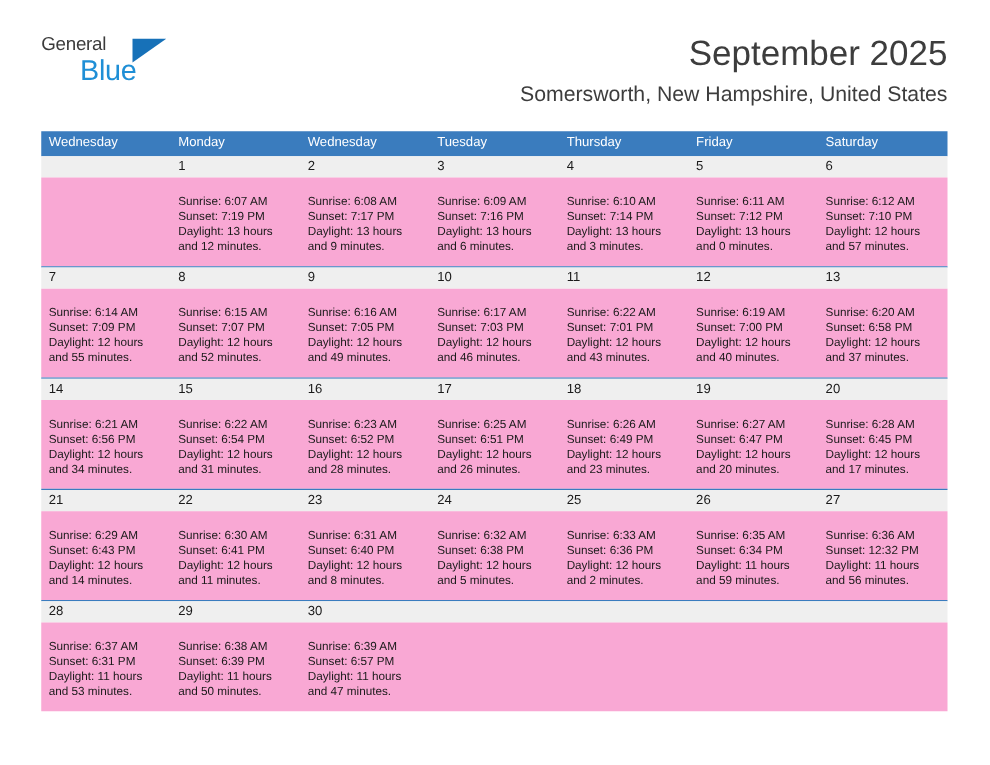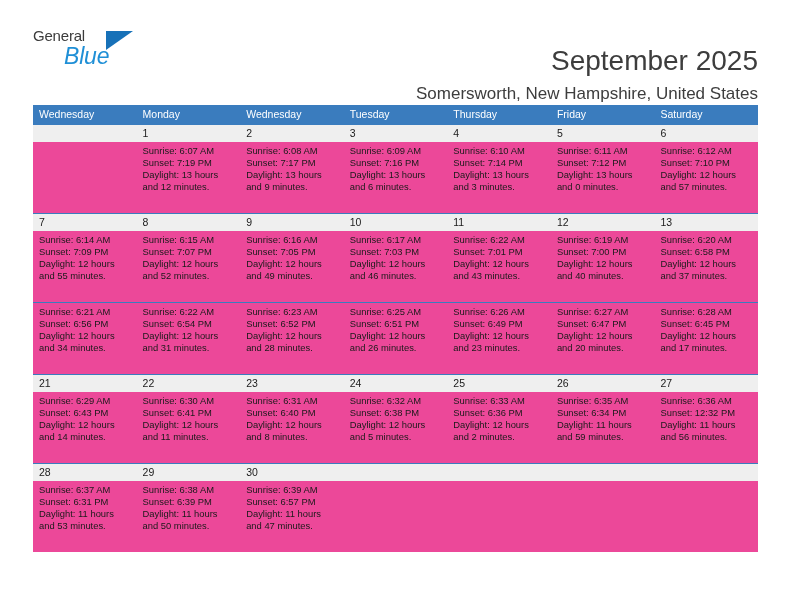--- a/index.html
+++ b/index.html
@@ -47,35 +47,33 @@
     border-left: 27px solid #1771b8;
     border-bottom: 19px solid transparent;
   }
   .brand-row2 {
     display: block;
     font-size: 23px;
     color: #1f8fd6;
     margin-top: 2px;
     margin-left: 31px;
     letter-spacing: -0.2px;
-    font-style: italic;
   }
   .title-block {
     position: absolute;
     right: 34px;
     top: 26px;
     text-align: right;
   }
   .cal-title {
     font-size: 28px;
     color: #3d3d3d;
     font-weight: normal;
     line-height: 34px;
     white-space: nowrap;
-    margin-top: 18px;
   }
   .cal-subtitle {
     font-size: 17px;
     color: #3d3d3d;
     line-height: 20px;
     margin-top: 6px;
     white-space: nowrap;
   }
 
   
@@ -114,22 +112,23 @@
   .daynum-cell {
     flex: 1 1 0;
     font-size: 10.5px;
     line-height: 17px;
     color: #1a1a1a;
     padding-left: 6px;
     box-sizing: border-box;
   }
   .detail-row {
     display: flex;
-    background: #ec4899;
+    background: #f9a8d4;
     height: 71px;
+    align-items: center;
   }
   .detail-cell {
     flex: 1 1 0;
     padding: 3px 6px 0 6px;
     box-sizing: border-box;
     font-size: 9.4px;
     line-height: 11.9px;
     color: #1a1a1a;
   }
   .detail-cell .ln {
@@ -276,20 +275,29 @@
       <div class="detail-cell">
         <span class="ln">Sunrise: 6:20 AM</span>
         <span class="ln">Sunset: 6:58 PM</span>
         <span class="ln">Daylight: 12 hours</span>
         <span class="ln">and 37 minutes.</span>
       </div>
     </div>
   </div>
 
   <div class="week-row">
+    <div class="daynum-row">
+      <div class="daynum-cell">14</div>
+      <div class="daynum-cell">15</div>
+      <div class="daynum-cell">16</div>
+      <div class="daynum-cell">17</div>
+      <div class="daynum-cell">18</div>
+      <div class="daynum-cell">19</div>
+      <div class="daynum-cell">20</div>
+    </div>
     <div class="detail-row">
       <div class="detail-cell">
         <span class="ln">Sunrise: 6:21 AM</span>
         <span class="ln">Sunset: 6:56 PM</span>
         <span class="ln">Daylight: 12 hours</span>
         <span class="ln">and 34 minutes.</span>
       </div>
       <div class="detail-cell">
         <span class="ln">Sunrise: 6:22 AM</span>
         <span class="ln">Sunset: 6:54 PM</span>

